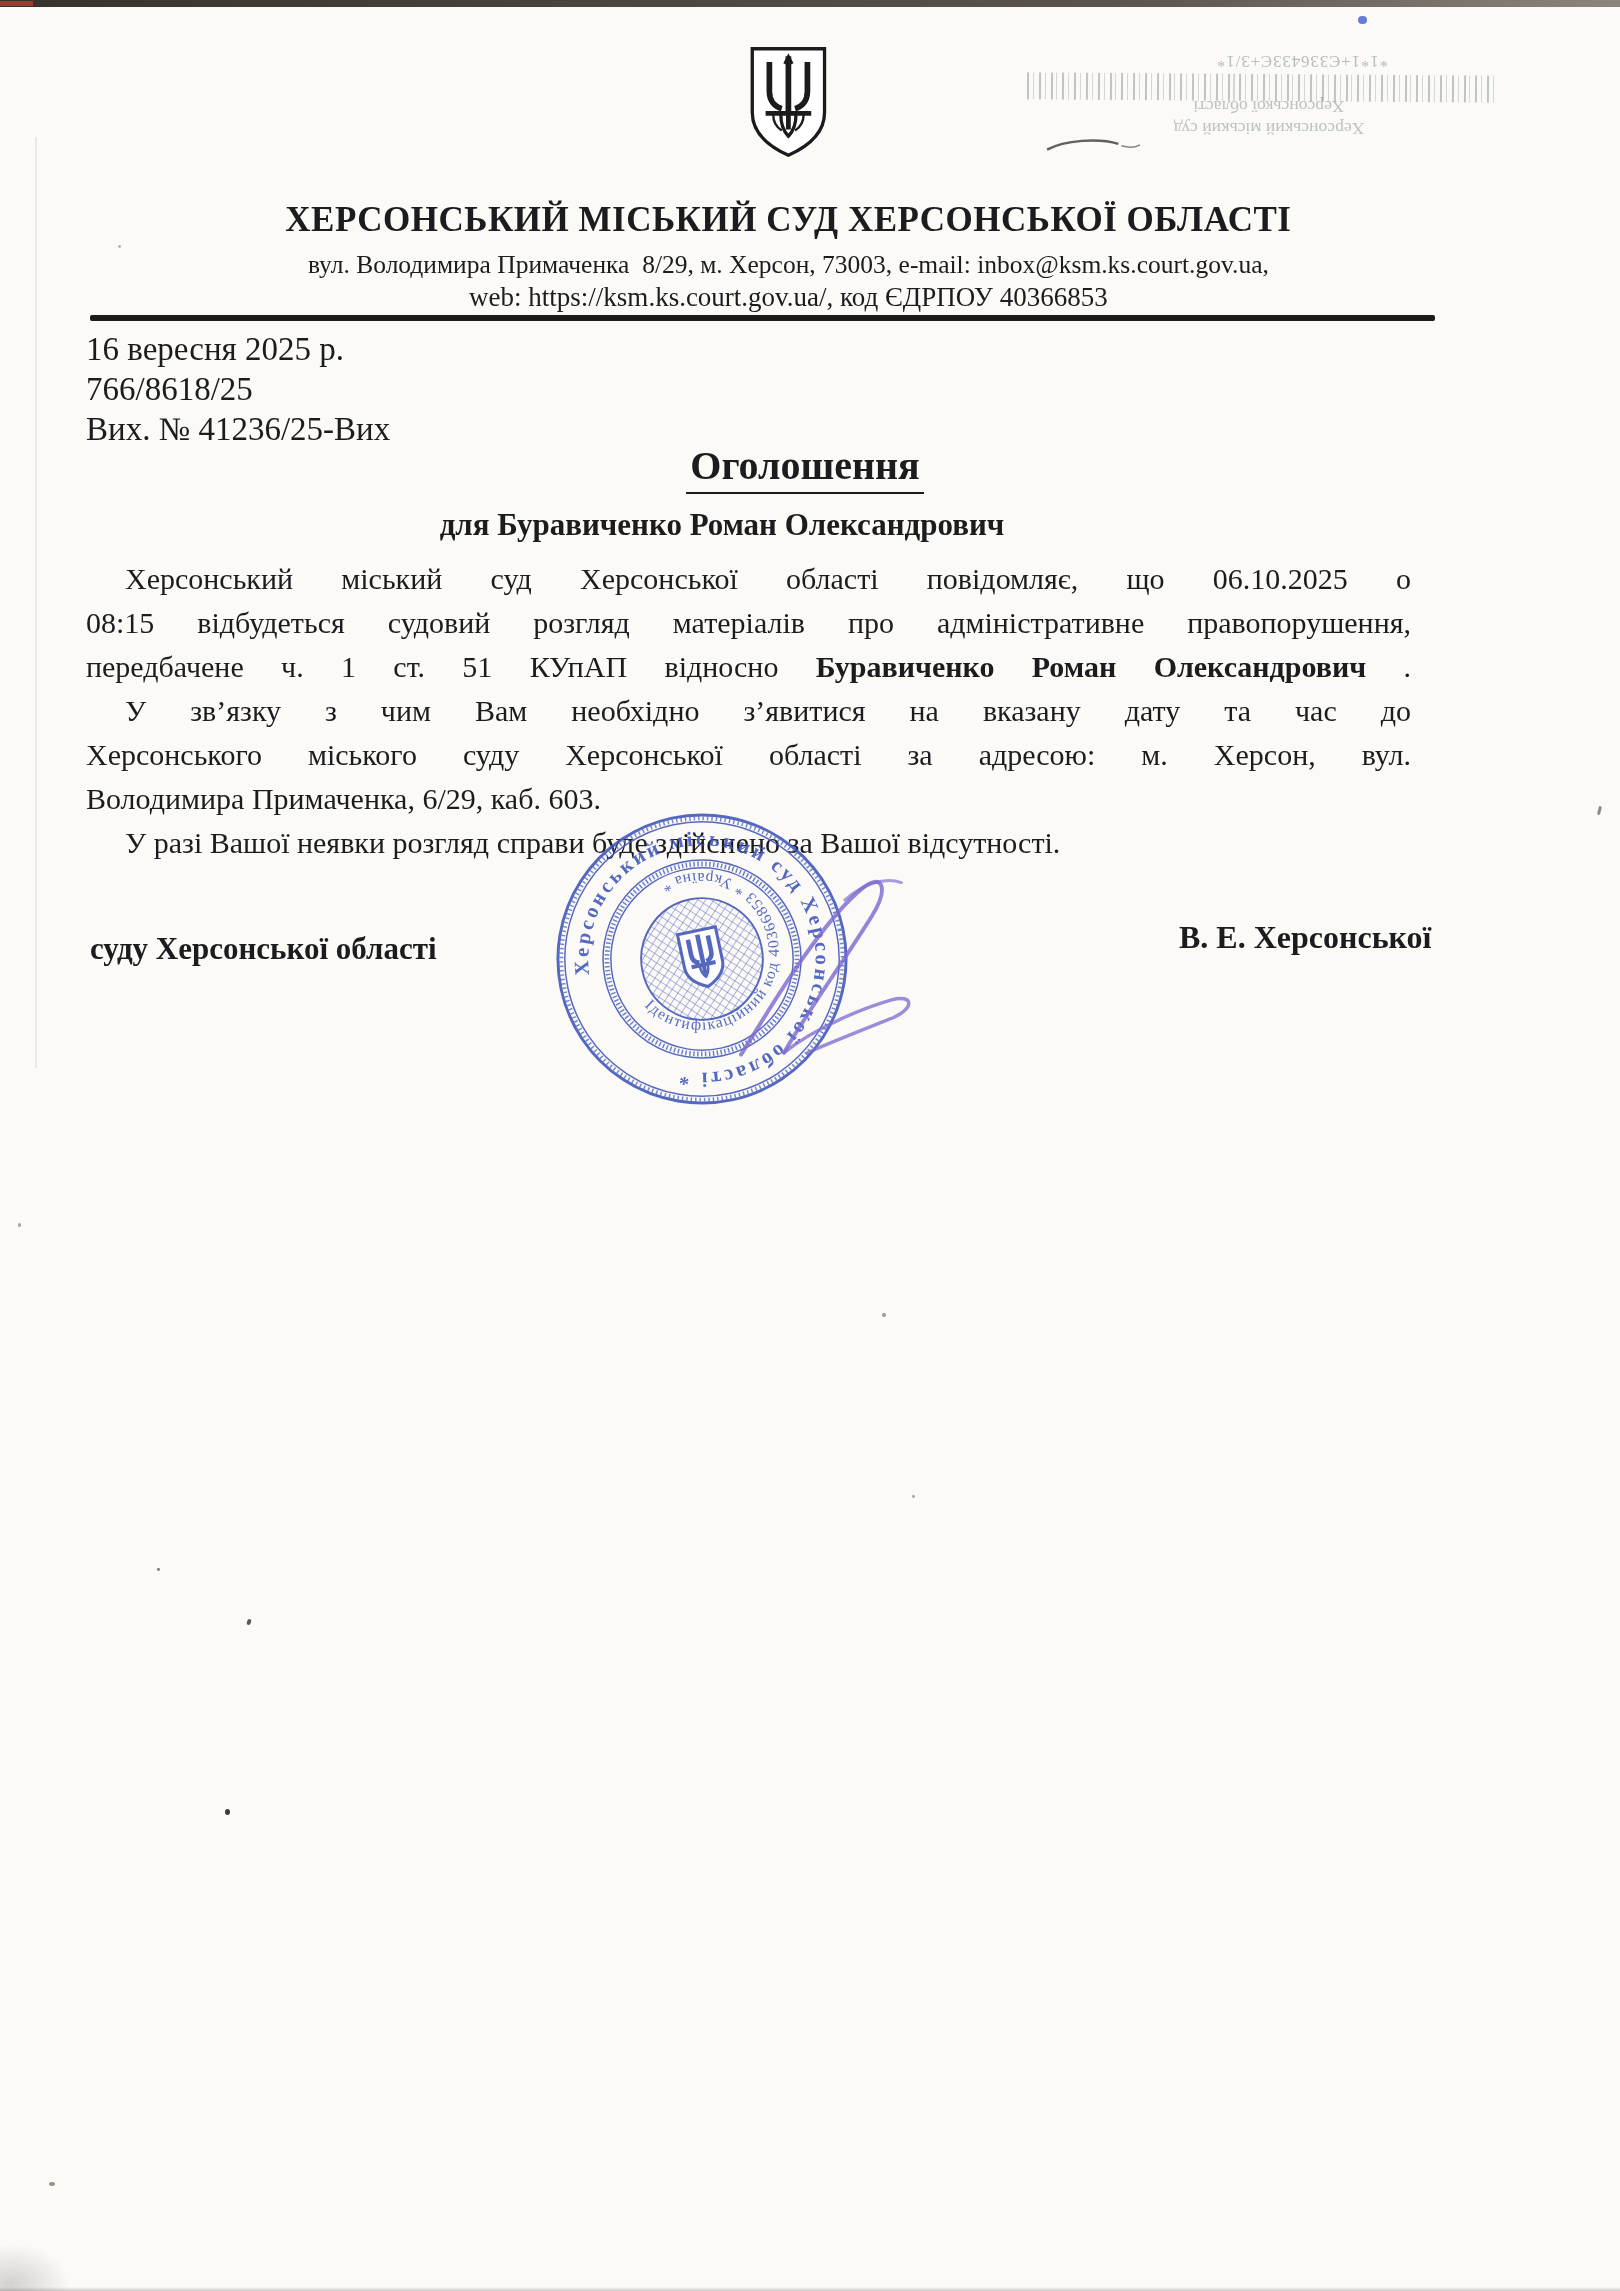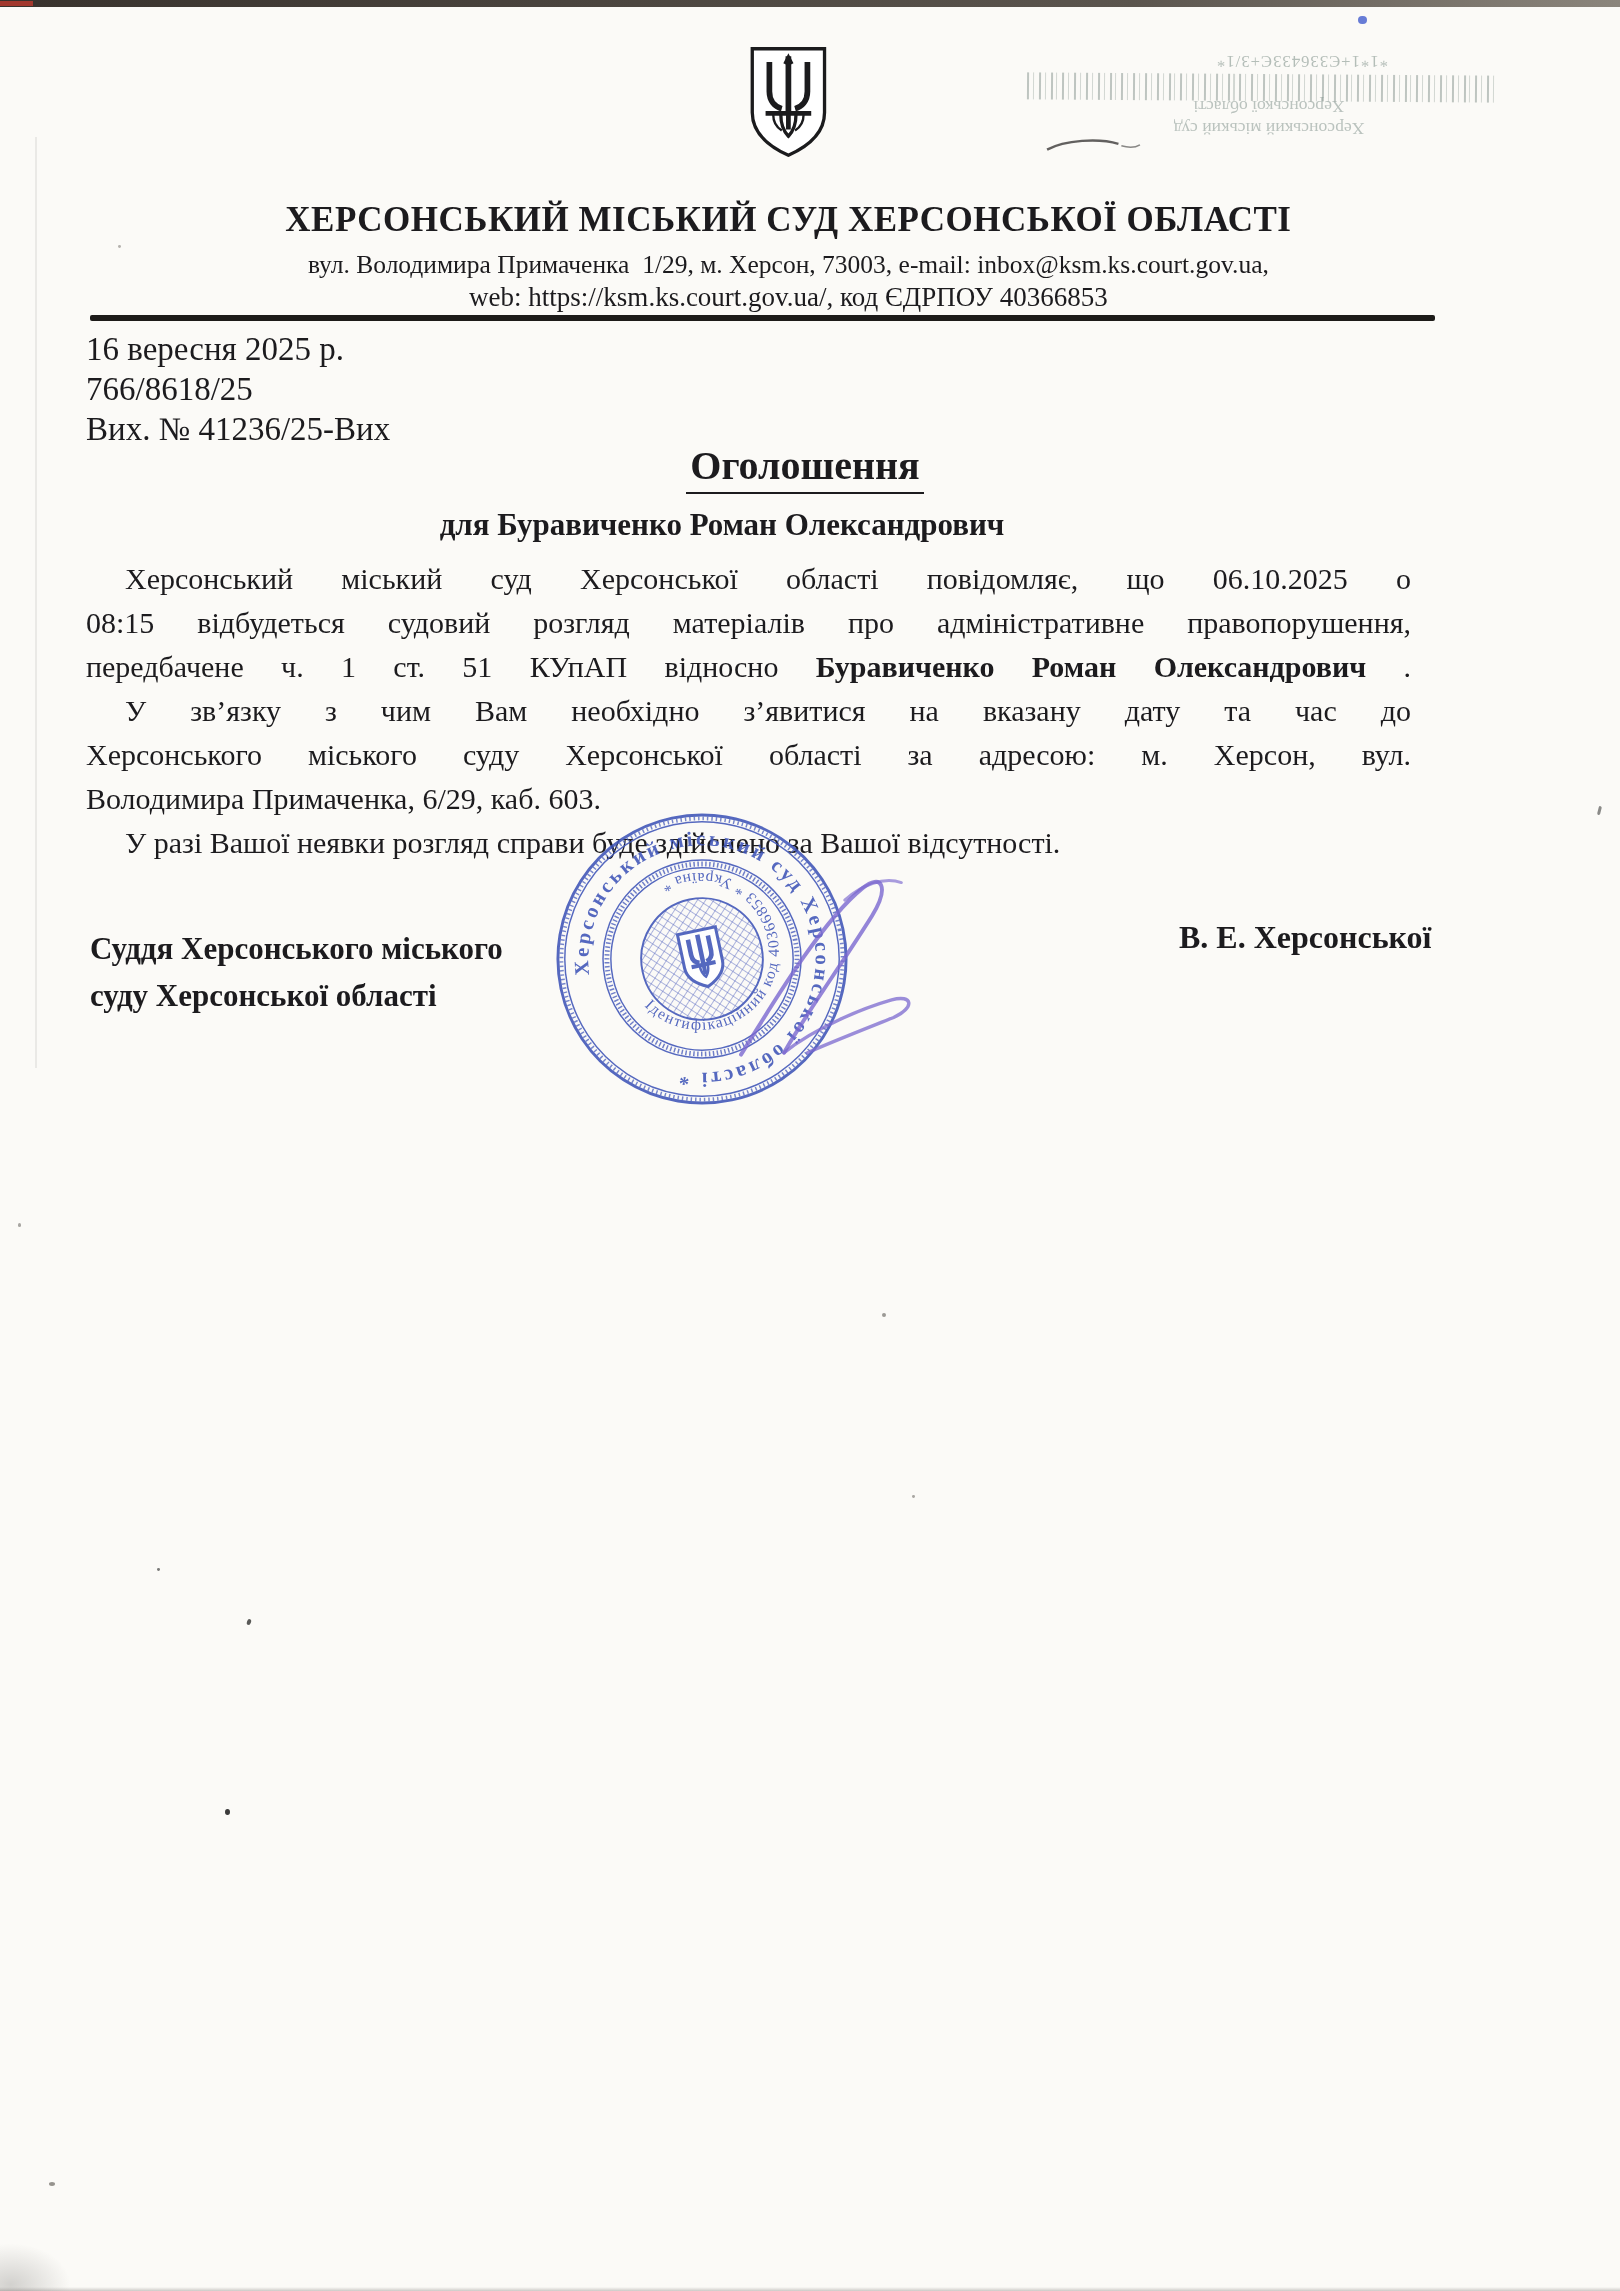--- a/index.html
+++ b/index.html
@@ -104,21 +104,21 @@
         <path d="M25,19 V50 C25,60 31,66 38,68" stroke-width="6"></path>
         <path d="M65,19 V50 C65,60 59,66 52,68" stroke-width="6"></path>
         <path d="M21,73 H69" stroke-width="5"></path>
         <path d="M45,73 V90" stroke-width="5"></path>
         <path d="M37,74 C37,84 40,92 45,97 C50,92 53,84 53,74" stroke-width="3.5"></path>
         <path d="M29,74 C29,82 33,88 38,91" stroke-width="2.5"></path>
         <path d="M61,74 C61,82 57,88 52,91" stroke-width="2.5"></path>
       </g>
     </svg>
     <div class="court-name">ХЕРСОНСЬКИЙ МІСЬКИЙ СУД ХЕРСОНСЬКОЇ ОБЛАСТІ</div>
-    <div class="hdr-addr">вул. Володимира Примаченка  1/29, м. Херсон, 73003, e-mail: inbox@ksm.ks.court.gov.ua,</div>
+    <div class="hdr-addr">вул. Володимира Примаченка  8/29, м. Херсон, 73003, e-mail: inbox@ksm.ks.court.gov.ua,</div>
     <div class="hdr-web">web: https://ksm.ks.court.gov.ua/, код ЄДРПОУ 40366853</div>
   </div>
   <div class="rule"></div>
 
   <div class="meta">
     <div>16 вересня 2025 р.</div>
     <div>766/8618/25</div>
     <div>Вих. № 41236/25-Вих</div>
   </div>
 
@@ -131,21 +131,20 @@
       <div class="body-line stretch indent"><span>Херсонський міський суд Херсонської області повідомляє, що 06.10.2025 о</span></div>
       <div class="body-line stretch"><span>08:15 відбудеться судовий розгляд матеріалів про адміністративне правопорушення,</span></div>
       <div class="body-line stretch"><span>передбачене ч. 1 ст. 51 КУпАП відносно </span><b>Буравиченко Роман Олександрович</b><span> .</span></div>
       <div class="body-line stretch indent"><span>У зв’язку з чим Вам необхідно з’явитися на вказану дату та час до</span></div>
       <div class="body-line stretch"><span>Херсонського міського суду Херсонської області за адресою: м. Херсон, вул.</span></div>
       <div class="body-line"><span>Володимира Примаченка, 6/29, каб. 603.</span></div>
       <div class="body-line indent"><span>У разі Вашої неявки розгляд справи буде здійснено за Вашої відсутності.</span></div>
     </div>
 
   <div class="sig-role">
-    <div>Суддя Херсонського міського</div>
     <div>суду Херсонської області</div>
   </div>
   <div class="judge-name">В. Е. Херсонської</div>
 
   <svg class="stamp" viewBox="0 0 300 300">
     <defs>
       <pattern id="xhatch" width="7" height="7" patternUnits="userSpaceOnUse" patternTransform="rotate(45)">
         <path d="M0,0 H7 M0,0 V7" stroke="#4558ba" stroke-width="1"></path>
       </pattern>
       <path id="ringO" d="M150,150 m-116,0 a116,116 0 1,1 232,0 a116,116 0 1,1 -232,0"></path>

